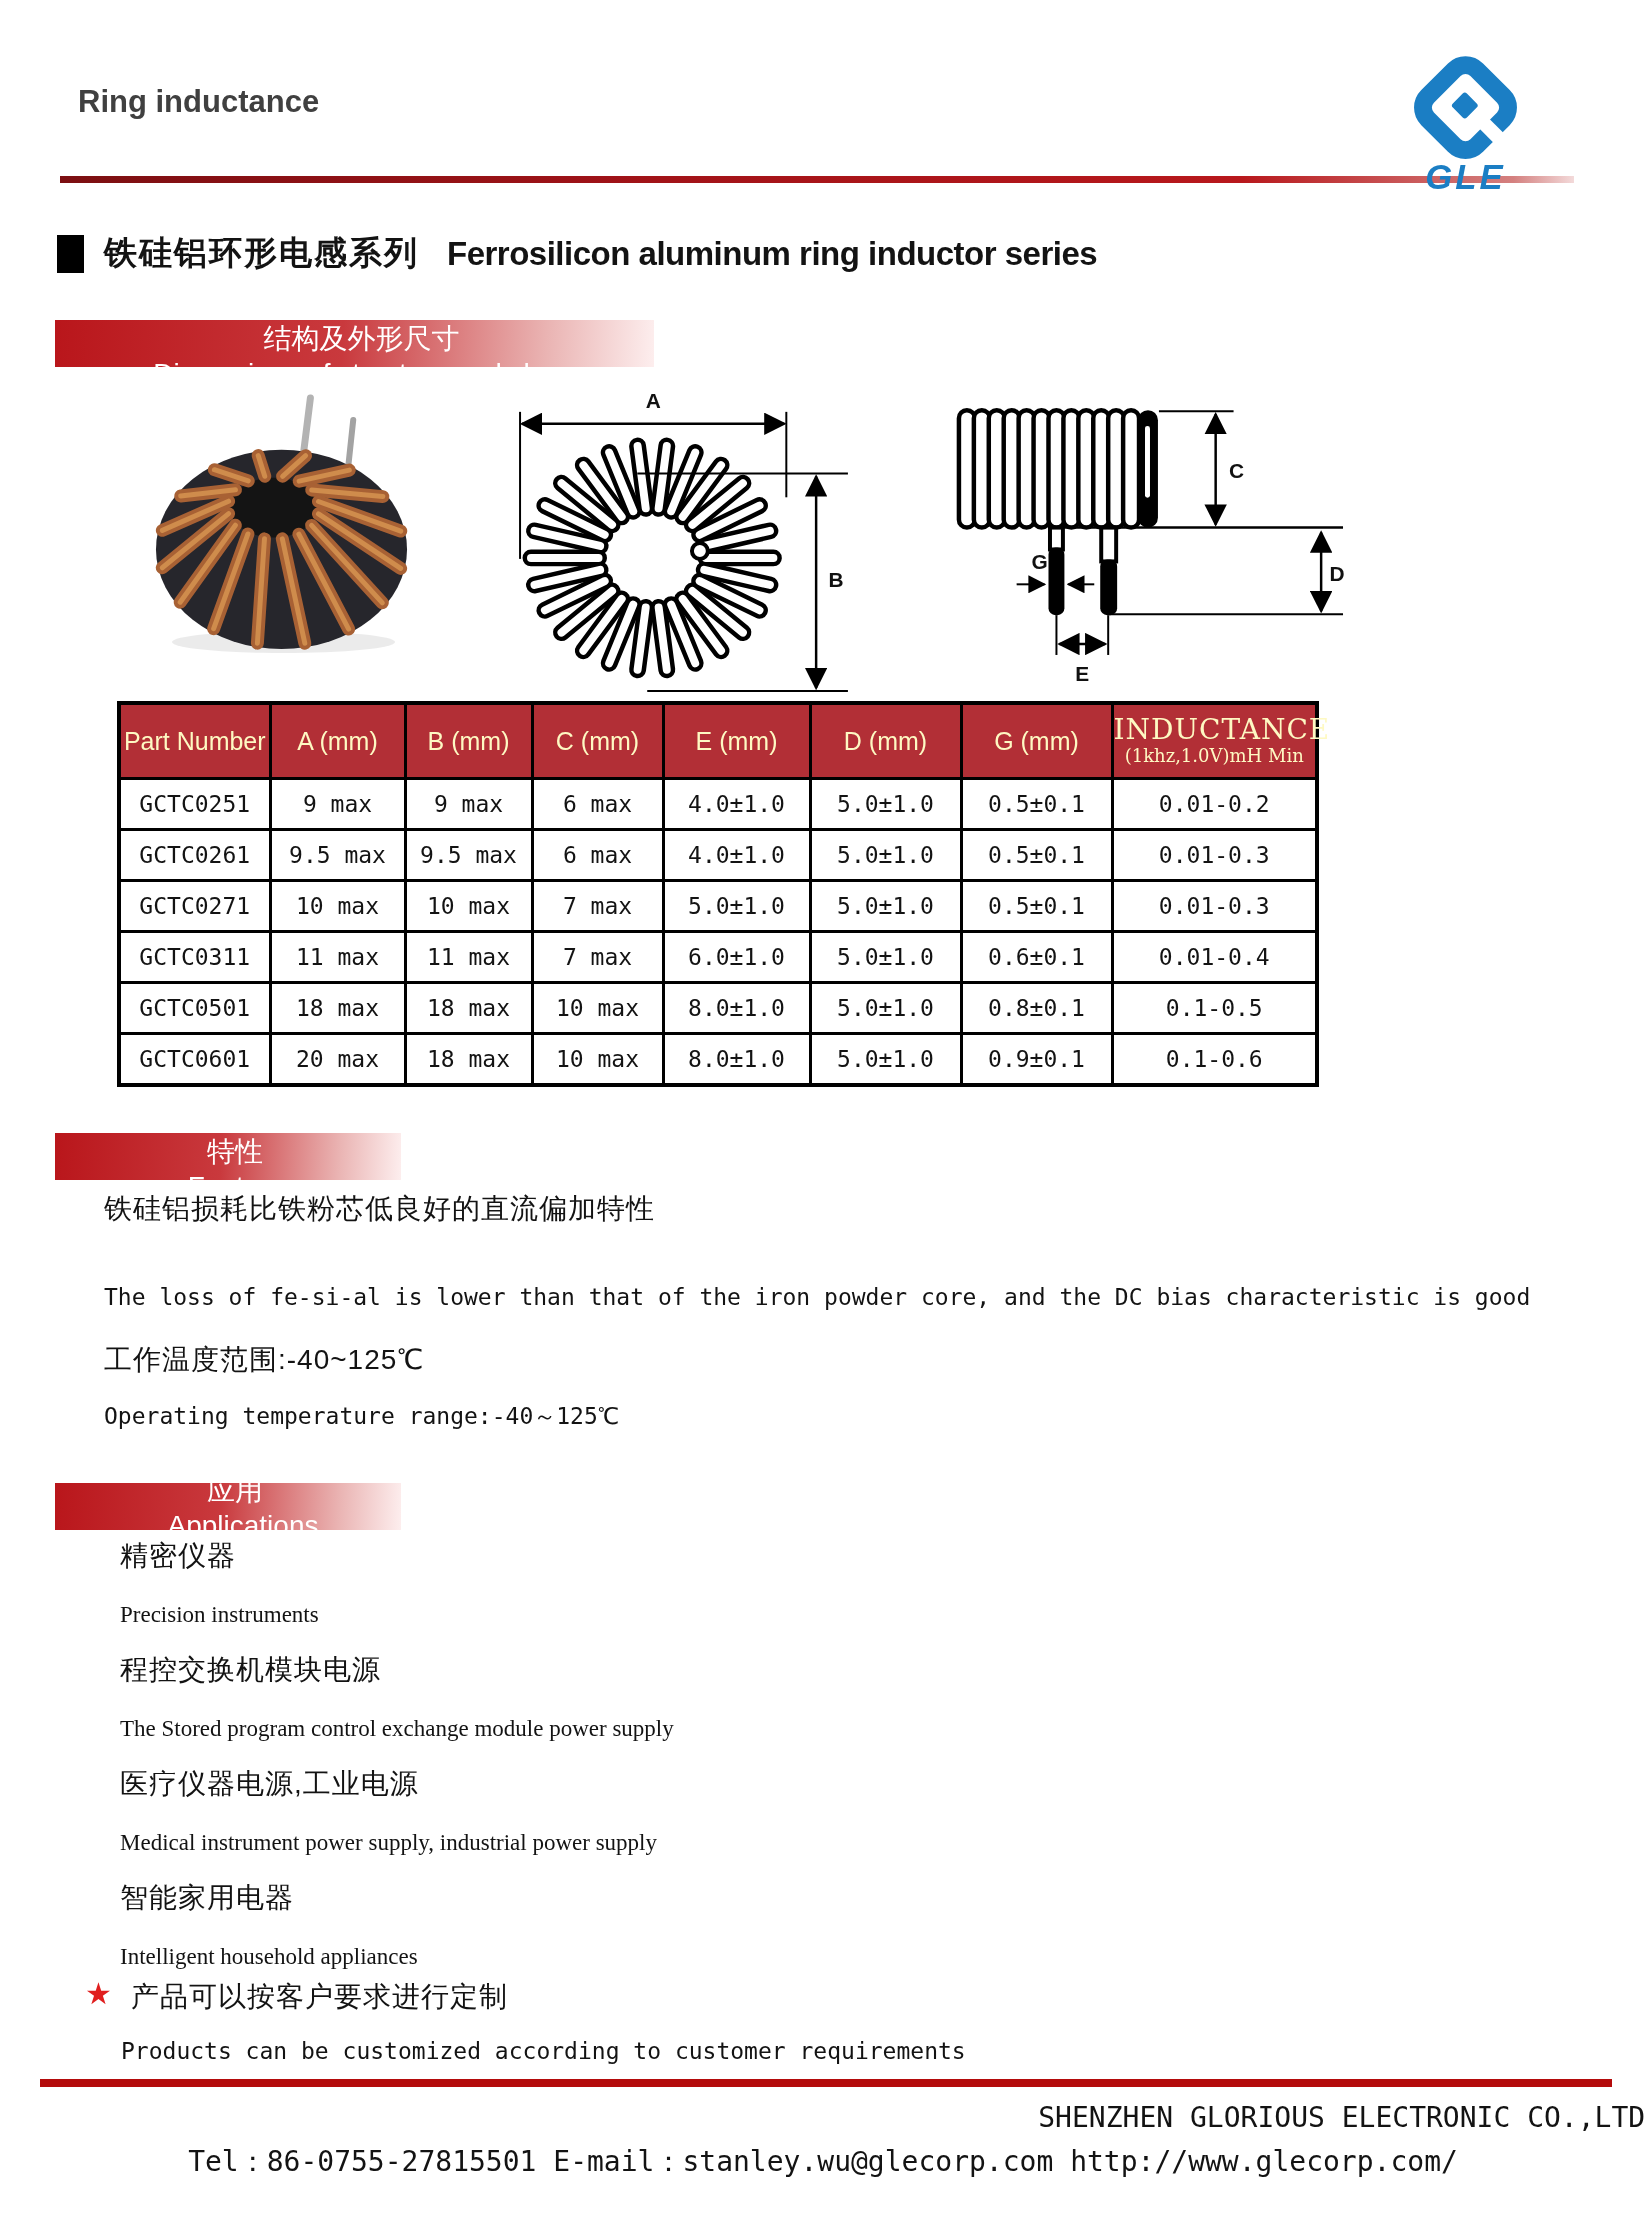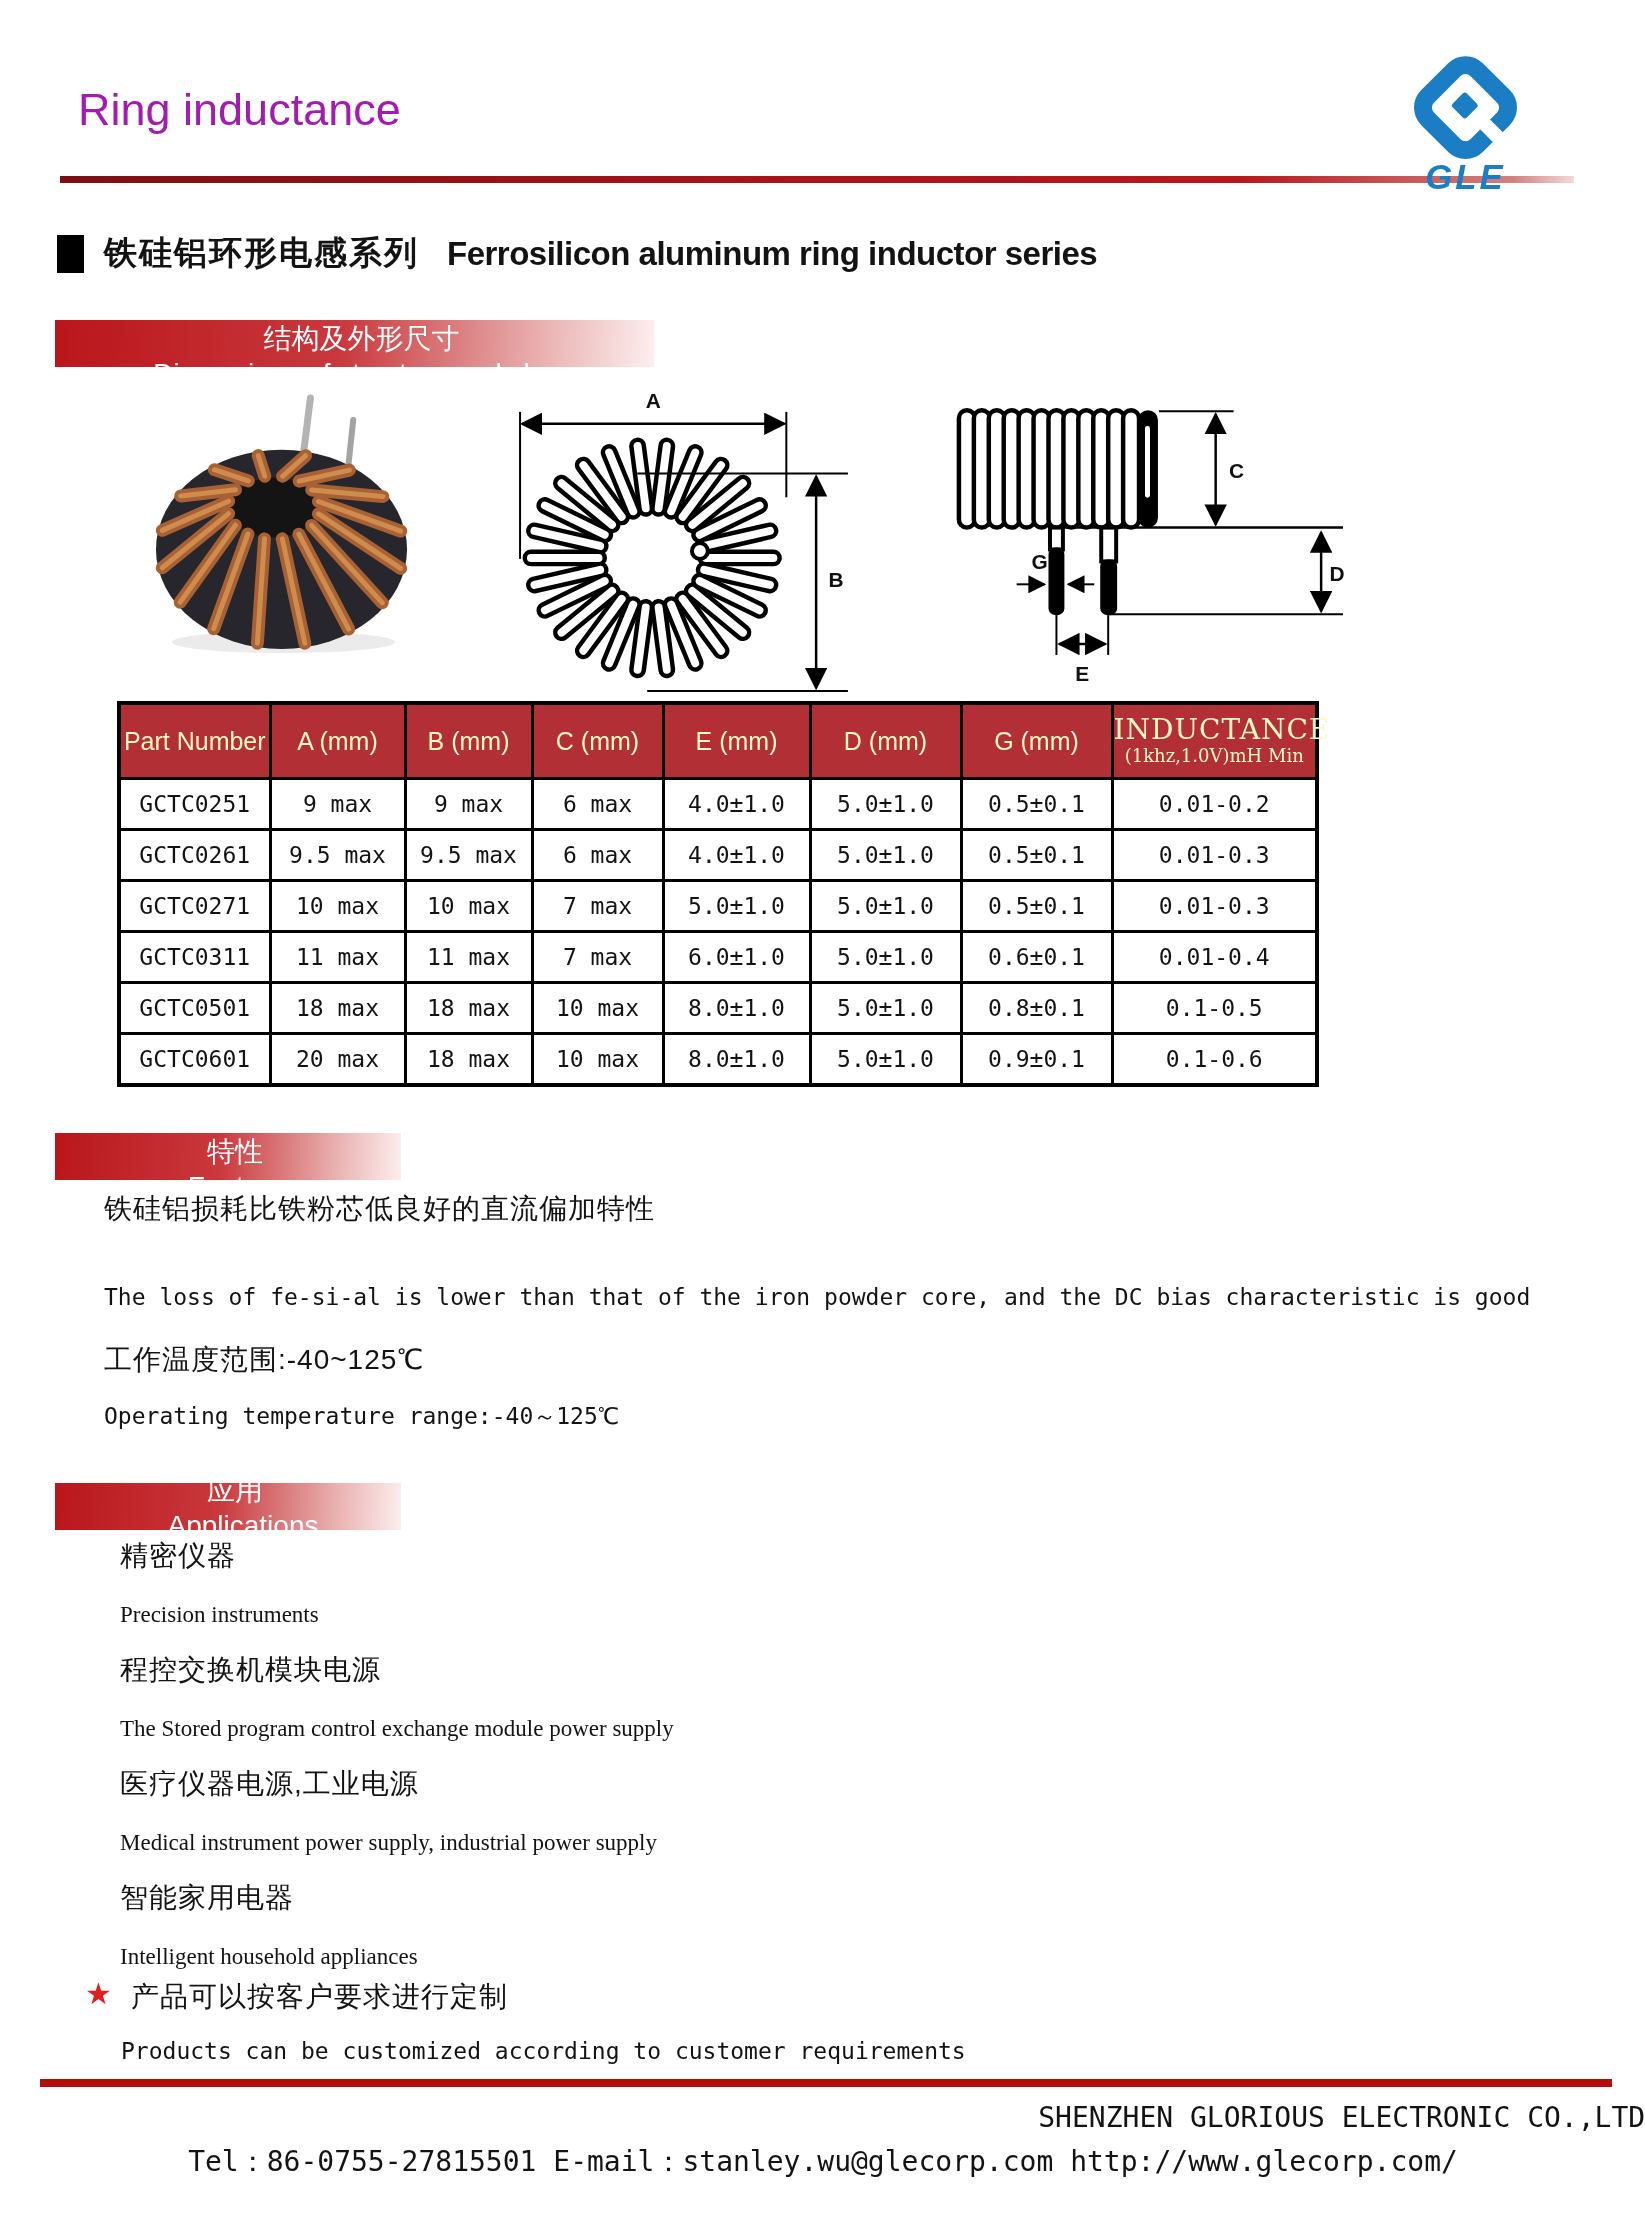--- a/index.html
+++ b/index.html
@@ -1,20 +1,20 @@
 <!DOCTYPE html>
 <html><head>
 <meta charset="utf-8">
 <style>
   html,body{margin:0;padding:0;background:#e8e8e8;}
   .page{position:relative;width:1646px;height:2233px;margin:0 auto;background:#ffffff;
         overflow:hidden;font-family:"Liberation Sans",sans-serif;color:#131313;}
 
   
-  .title{position:absolute;left:78px;top:84px;font-size:45px;font-weight:normal;color:#a21caf;}
+  .title{position:absolute;left:78px;top:84px;font-size:31px;font-weight:bold;color:#404040;}
   .rule-top{position:absolute;left:60px;top:176px;width:1514px;height:7px;
             background:linear-gradient(90deg,#7c0f12,#a21318 40%,#b8181c 78%,#d4807f 96%,#f3dada);}
   .logo{position:absolute;left:1401px;top:48px;width:129px;height:151px;}
 
   
   .section-heading{position:absolute;left:57px;top:231px;display:flex;align-items:center;}
   .black-square{width:27px;height:38px;background:#000;margin-right:20px;}
   .section-zh{font-size:33px;font-weight:bold;letter-spacing:2px;}
   .section-en{font-size:33px;font-weight:bold;margin-left:28px;letter-spacing:-0.5px;}
 

